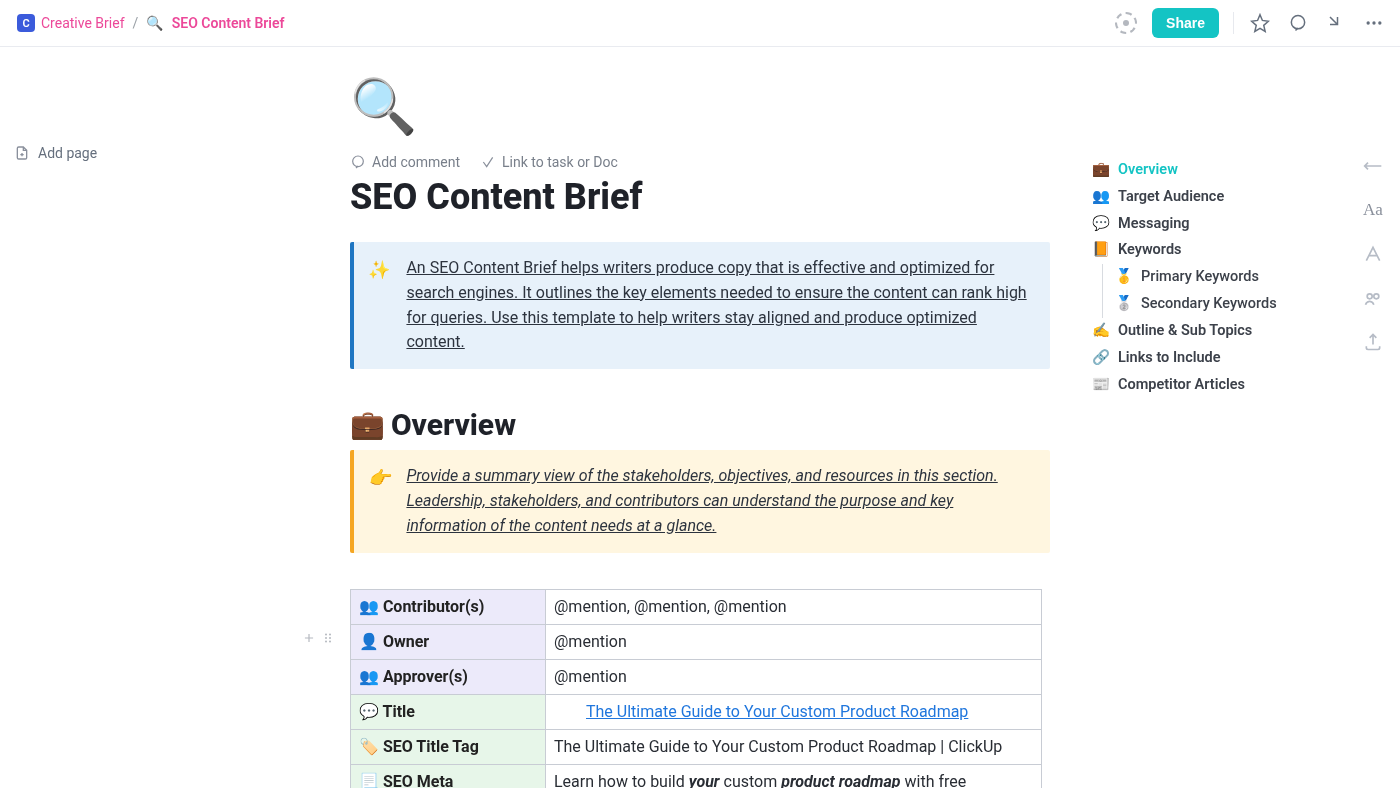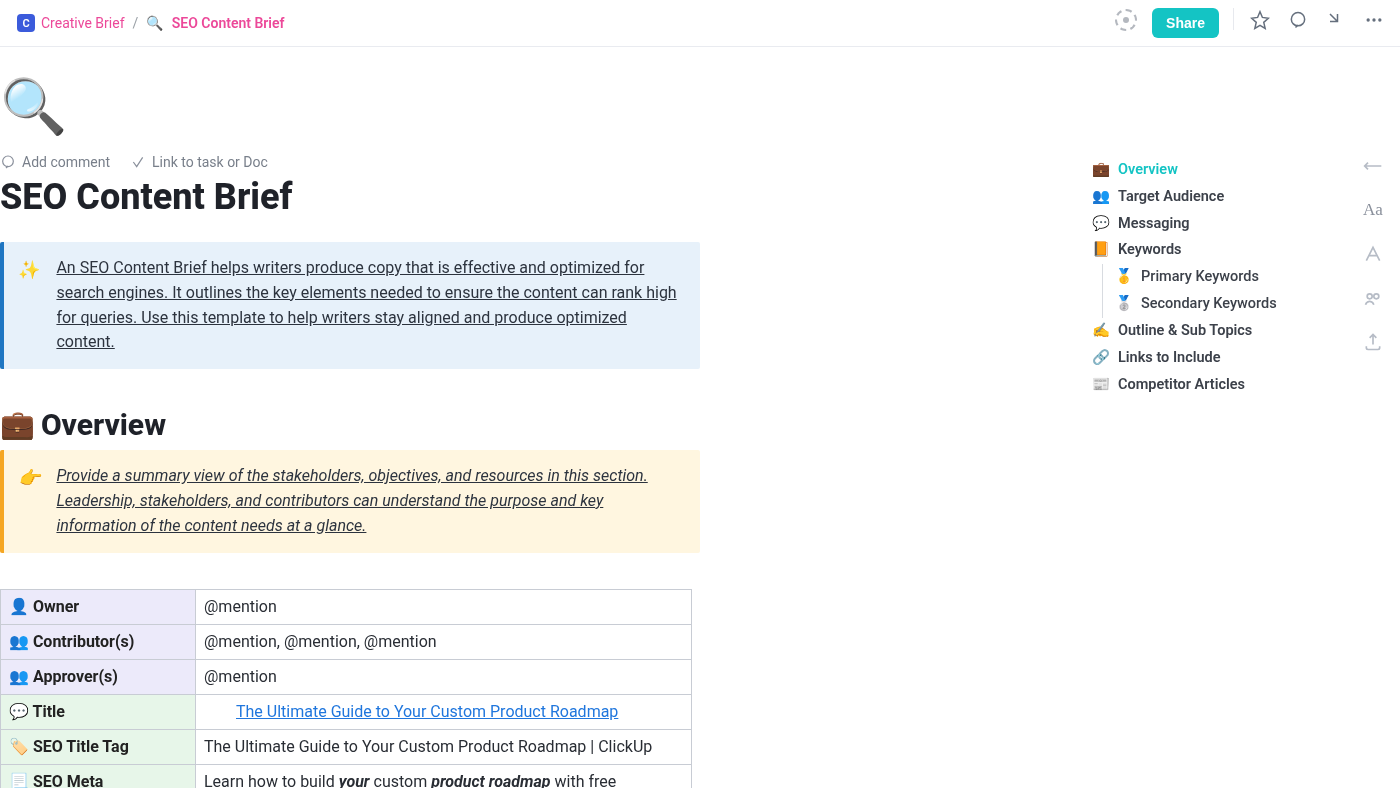--- a/index.html
+++ b/index.html
@@ -26,21 +26,21 @@
   .breadcrumbs { display: flex; align-items: center; gap: 6px; font-size: 14px; }
   .bc-icon {
     width: 18px; height: 18px; border-radius: 4px;
     background: #3b5bdb; color: #fff; display: inline-flex;
     align-items: center; justify-content: center; font-size: 11px; font-weight: 600;
   }
   .bc-sep { color: #9aa0a6; margin: 0 2px; }
   .bc-part { color: #ec4899; }
   .bc-emoji { margin-right: 2px; }
 
-  .top-actions { display: flex; align-items: flex-start; gap: 14px; }
+  .top-actions { display: flex; align-items: center; gap: 14px; }
   .btn-share {
     background: #14c4c4; color: #fff; border: none; border-radius: 6px;
     height: 30px; padding: 0 14px; font-weight: 600; font-size: 14px; cursor: pointer;
   }
   .icon-btn {
     width: 24px; height: 24px; display: inline-flex; align-items: center; justify-content: center;
     color: #656f7d; cursor: pointer;
   }
   .dotted-circle {
     width: 22px; height: 22px; border: 2px dashed #b4b8bf; border-radius: 50%;
@@ -204,20 +204,30 @@
           <circle cx="5" cy="12" r="2"></circle>
           <circle cx="12" cy="12" r="2"></circle>
           <circle cx="19" cy="12" r="2"></circle>
         </svg>
     </span>
   </div>
 </div>
 
 <div class="main-area">
 
+  <div class="left-gutter">
+    <div class="add-page">
+      <svg width="16" height="16" viewBox="0 0 24 24" fill="none" stroke="#8a909c" stroke-width="2">
+          <path d="M14 3H7a2 2 0 0 0-2 2v14a2 2 0 0 0 2 2h10a2 2 0 0 0 2-2V8z"></path>
+          <path d="M14 3v5h5"></path>
+          <path d="M12 12v5M9.5 14.5h5"></path>
+        </svg>
+      <span>Add page</span>
+    </div>
+  </div>
 
   <div class="doc">
     <div class="page-icon">🔍</div>
     <div class="meta-actions">
       <span>
         <svg width="16" height="16" viewBox="0 0 24 24" fill="none" stroke="#8a909c" stroke-width="1.8">
             <circle cx="12" cy="11" r="8"></circle>
             <path d="M9 21l3-3"></path>
           </svg>
         <span>Add comment</span>
@@ -256,26 +266,26 @@
             <circle cx="16" cy="5" r="2"></circle>
             <circle cx="8" cy="12" r="2"></circle>
             <circle cx="16" cy="12" r="2"></circle>
             <circle cx="8" cy="19" r="2"></circle>
             <circle cx="16" cy="19" r="2"></circle>
           </svg>
       </div>
       <table class="ovw-table">
         <tbody>
             <tr class="row-purple">
+          <td class="lbl">👥 Contributor(s)</td>
+          <td>@mention, @mention, @mention</td>
+        </tr>
+        <tr class="row-purple">
           <td class="lbl">👤 Owner</td>
           <td>@mention</td>
-        </tr>
-        <tr class="row-purple">
-          <td class="lbl">👥 Contributor(s)</td>
-          <td>@mention, @mention, @mention</td>
         </tr>
         <tr class="row-purple">
           <td class="lbl">👥 Approver(s)</td>
           <td>@mention</td>
         </tr>
         <tr class="row-green">
           <td class="lbl">💬 Title</td>
           <td><a href="#">The Ultimate Guide to Your Custom Product Roadmap</a></td>
         </tr>
         <tr class="row-green">

